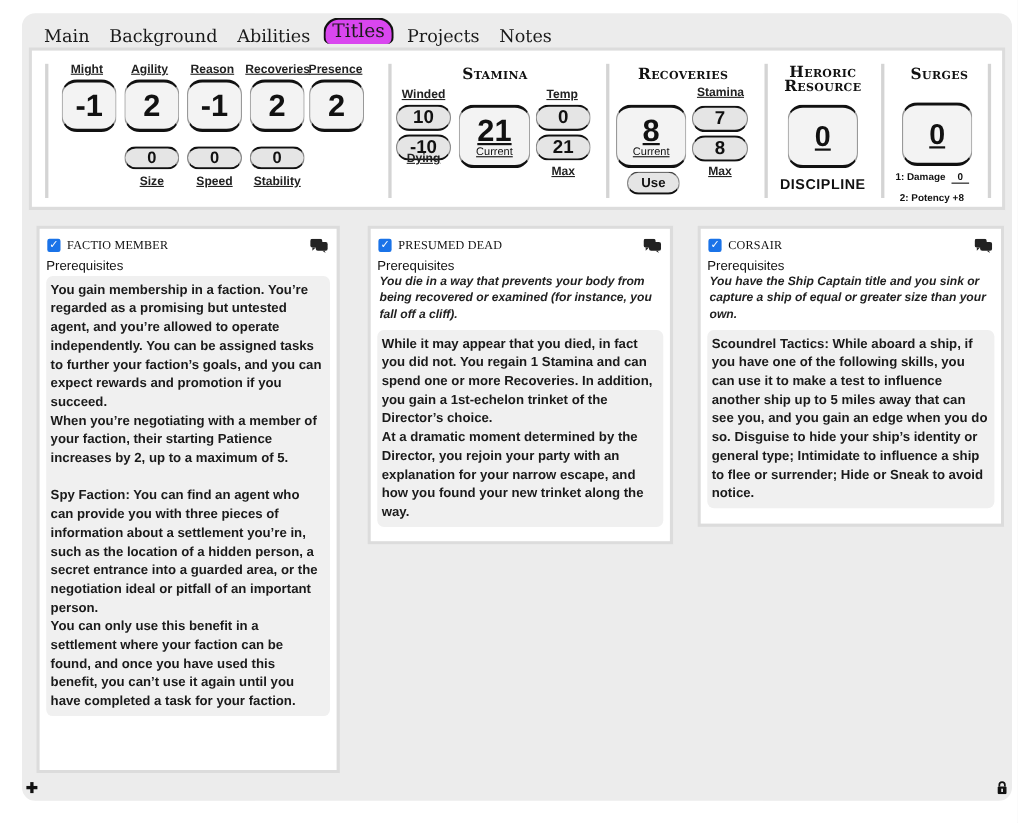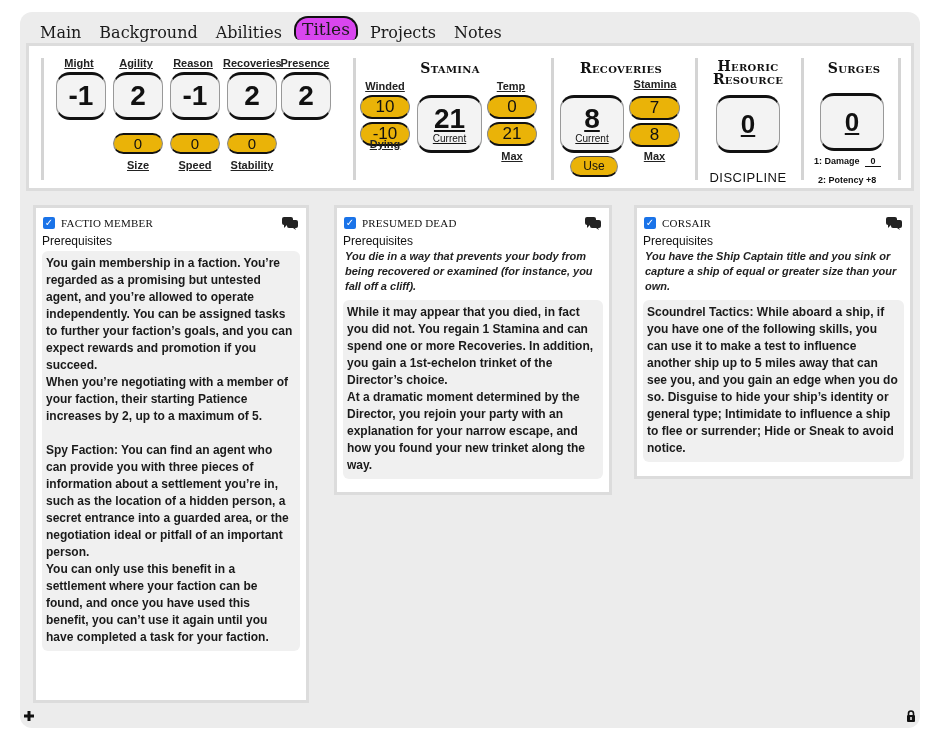--- a/index.html
+++ b/index.html
@@ -29,25 +29,25 @@
 
   .label-u { font-size: 11px; font-weight: bold; text-decoration: underline; color: #222; text-align: center; }
   .big-box {
     position: absolute; background: #f3f3f3; border-radius: 14px;
     border-top: 3px solid #111; border-bottom: 3px solid #111;
     border-left: 1px solid #999; border-right: 1px solid #999;
     display: flex; align-items: center; justify-content: center;
     font-weight: bold; color: #111;
   }
   .pill {
-    position: absolute; background: #eab308; border-radius: 12px;
+    position: absolute; background: #e5e5e5; border-radius: 12px;
     border-top: 2px solid #111; border-bottom: 2px solid #111;
     border-left: 1px solid #888; border-right: 1px solid #888;
     display: flex; align-items: center; justify-content: center;
-    font-weight: normal; color: #111;
+    font-weight: bold; color: #111;
   }
   .section-title {
     position: absolute; font-family: "DejaVu Serif", serif; font-size: 14px; font-variant: small-caps;
     text-align: center; color: #111; font-weight: 600; letter-spacing: 0.3px;
   }
   .abs { position: absolute; }
 
   .cards { position: absolute; left: 13px; top: 193px; width: 880px; }
   .card {
     position: absolute; background: #ffffff; border: 3px solid #dcdcdc; padding: 5px 6px 8px 6px;
@@ -135,21 +135,21 @@
       <div class="abs label-u" style="left:75px; top:92px; width:51px;">Max</div>
       <div class="pill" style="left:16px; top:98px; width:48px; height:21px; font-size:12px; border-top:1px solid #444; border-bottom:2px solid #111; border-radius:11px;text-align:right;">Use</div>
     </div>
 
     <div class="section" style="left:666px; width:100px; border-right:none;">
       <div class="section-title" style="left:0; top:2px; width:100px; line-height:13px;">
         <div>Heroric</div>
         <div>Resource</div>
       </div>
       <div class="big-box" style="left:18px; top:37px; width:64px; height:58px; font-size:26px; text-decoration:underline;">0</div>
-      <div class="abs" style="left:0; top:102px; width:100px; text-align:center; font-size:13px; font-weight:normal; letter-spacing:0.5px;margin-top:10px;">DISCIPLINE</div>
+      <div class="abs" style="left:0; top:102px; width:100px; text-align:center; font-size:13px; font-weight:bold; letter-spacing:0.5px;">DISCIPLINE</div>
     </div>
 
     <div class="section" style="left:772px; width:100px;">
       <div class="section-title" style="left:0; top:2px; width:100px;">Surges</div>
       <div class="big-box" style="left:16px; top:35px; width:64px; height:58px; font-size:26px; text-decoration:underline;">0</div>
       <div class="abs" style="left:10px; top:98px; width:90px; font-size:9px; font-weight:bold;">
         <span>1: Damage</span>
         <span style="display:inline-block; width:16px; text-align:center; border-bottom:1px solid #111; margin-left:3px;">0</span>
       </div>
       <div class="abs" style="left:14px; top:117px; width:90px; font-size:9px; font-weight:bold;">2: Potency +8</div>

